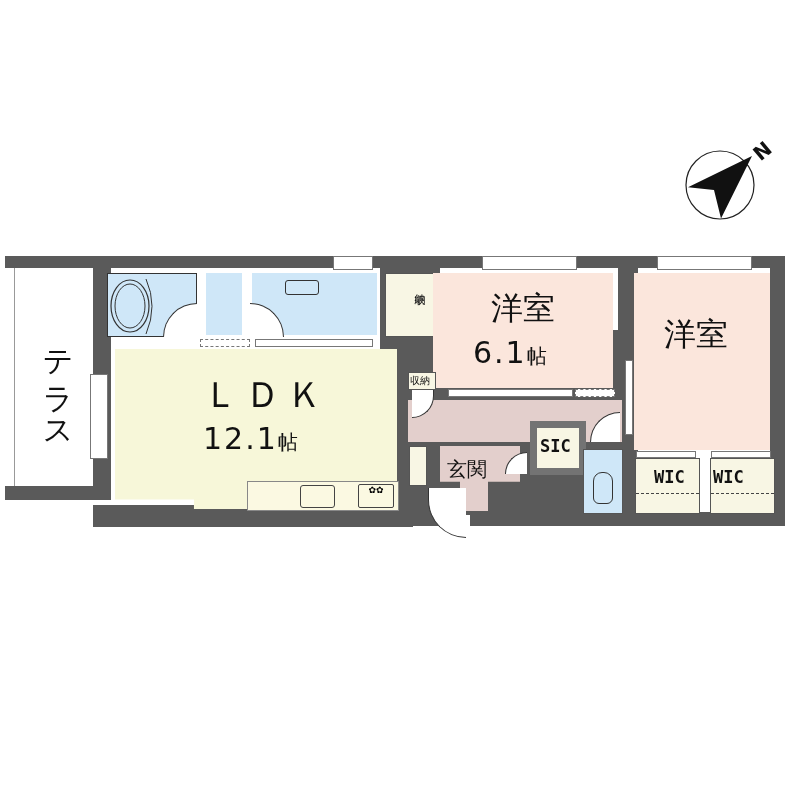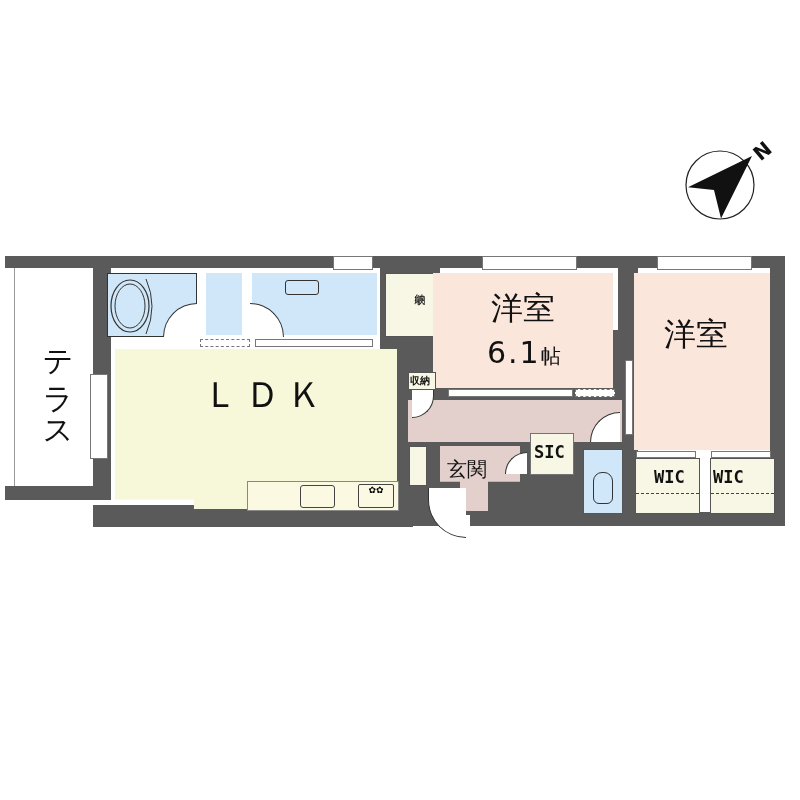--- a/index.html
+++ b/index.html
@@ -54,63 +54,66 @@
 <div class="room" style="left:252px;top:273px;width:125px;height:62px;background:#cfe7f8;">
   <div class="abs" style="left:33px;top:7px;width:32px;height:13px;border:1px solid #333;border-radius:3px;"></div>
 </div>
 <div class="door-arc" style="left:250px;top:303px;width:34px;height:34px;border-radius:0 34px 0 0;border-left:none;border-bottom:none;"></div>
 <div class="win" style="left:333px;top:256px;width:40px;height:14px;"></div>
 <div class="win" style="left:200px;top:339px;width:50px;height:8px;border-style:dashed;"></div>
 <div class="win" style="left:255px;top:339px;width:118px;height:8px;"></div>
 
 <div class="room" style="left:115px;top:349px;width:282px;height:160px;background:#f7f7d9;clip-path:polygon(0 6%,0 94%,28% 94%,28% 100%,100% 100%,100% 0,0 0);">
   <span class="lbl big" style="left:88px;top:22px;">ＬＤＫ</span>
+  <span class="lbl" style="left:88px;top:72px;">
+    <span class="num">12.1</span><span class="tatami">帖</span>
+  </span>
 </div>
 <div class="win" style="left:90px;top:374px;width:18px;height:85px;"></div>
 
 <div class="abs" style="left:247px;top:481px;width:150px;height:28px;background:#fbf9e2;border:1px solid #888;">
   <div class="abs" style="left:52px;top:3px;width:33px;height:21px;border:1.5px solid #444;border-radius:3px;"></div>
   <div class="abs" style="left:110px;top:2px;width:34px;height:22px;border:1.5px solid #444;border-radius:2px;font-size:9px;text-align:center;">✿✿</div>
 </div>
 
 <div class="room" style="left:385px;top:273px;width:48px;height:62px;background:#f8f6e4;border:1px solid #555;">
   <span class="lbl small" style="left:27px;top:11px;writing-mode:vertical-rl;">収納</span>
 </div>
 
 <div class="room" style="left:433px;top:273px;width:180px;height:115px;background:#fbe6dc;">
   <span class="lbl" style="left:58px;top:14px;font-size:32px;">洋室</span>
-  <span class="lbl" style="left:54px;top:62px;text-align:center;">
+  <span class="lbl" style="left:40px;top:62px;text-align:center;">
     <span class="num">6.1</span><span class="tatami">帖</span>
   </span>
 </div>
 <div class="win" style="left:482px;top:256px;width:95px;height:14px;"></div>
 <div class="win" style="left:448px;top:389px;width:125px;height:8px;"></div>
 <div class="win" style="left:575px;top:389px;width:40px;height:8px;border-style:dashed;"></div>
 
 <div class="room" style="left:634px;top:273px;width:136px;height:177px;background:#fbe6dc;">
   <span class="lbl" style="left:30px;top:40px;font-size:32px;">洋室</span>
 </div>
 <div class="win" style="left:657px;top:256px;width:95px;height:14px;"></div>
 <div class="win" style="left:625px;top:360px;width:8px;height:75px;"></div>
 
-<div class="room" style="left:408px;top:372px;width:26px;height:16px;background:#f8f6e4;border:1px solid #555;font-weight:bold;">
+<div class="room" style="left:408px;top:372px;width:26px;height:16px;background:#f8f6e4;border:1px solid #555;">
   <span class="lbl small" style="left:1px;top:2px;font-size:10px;">収納</span>
 </div>
 
 <div class="room" style="left:408px;top:400px;width:214px;height:42px;background:#e3cfcc;"></div>
 <div class="door-arc" style="left:412px;top:390px;width:22px;height:28px;border-radius:0 0 22px 0;border-top:none;border-left:none;"></div>
 <div class="door-arc" style="left:590px;top:412px;width:30px;height:30px;border-radius:30px 0 0 0;border-right:none;border-bottom:none;"></div>
 
 <div class="room" style="left:440px;top:446px;width:80px;height:65px;background:#e3cfcc;clip-path:polygon(0 0,100% 0,100% 55%,60% 55%,60% 100%,25% 100%,25% 55%,0 55%);">
 </div>
 <span class="lbl" style="left:447px;top:456px;font-size:20px;">玄関</span>
 <div class="abs" style="left:409px;top:446px;width:16px;height:38px;background:#f8f6e4;border:1px solid #555;"></div>
 <div class="door-arc" style="left:428px;top:488px;width:38px;height:50px;border-radius:0 0 0 38px;border-top:none;border-right:none;"></div>
 
-<div class="room" style="left:530px;top:433px;width:42px;height:40px;background:#f8f6e4;border:1px solid #737373;">
+<div class="room" style="left:530px;top:421px;width:42px;height:40px;background:#f8f6e4;border:7px solid #737373;">
   <span class="lbl" style="left:3px;top:8px;font-size:17px;font-weight:bold;font-family:'DejaVu Sans Mono', monospace;">SIC</span>
 </div>
 <div class="door-arc" style="left:505px;top:452px;width:22px;height:22px;border-radius:22px 0 0 0;border-right:none;border-bottom:none;"></div>
 
 <div class="room" style="left:583px;top:449px;width:38px;height:63px;background:#cfe7f8;border:1px solid #555;">
   <div class="abs" style="left:9px;top:22px;width:18px;height:30px;border:1.5px solid #333;border-radius:9px 9px 6px 6px;"></div>
 </div>
 
 <div class="room" style="left:635px;top:458px;width:63px;height:54px;background:#f8f6e4;border:1px solid #555;">
   <span class="lbl" style="left:18px;top:8px;font-size:17px;font-weight:bold;font-family:'DejaVu Sans Mono', monospace;">WIC</span>

